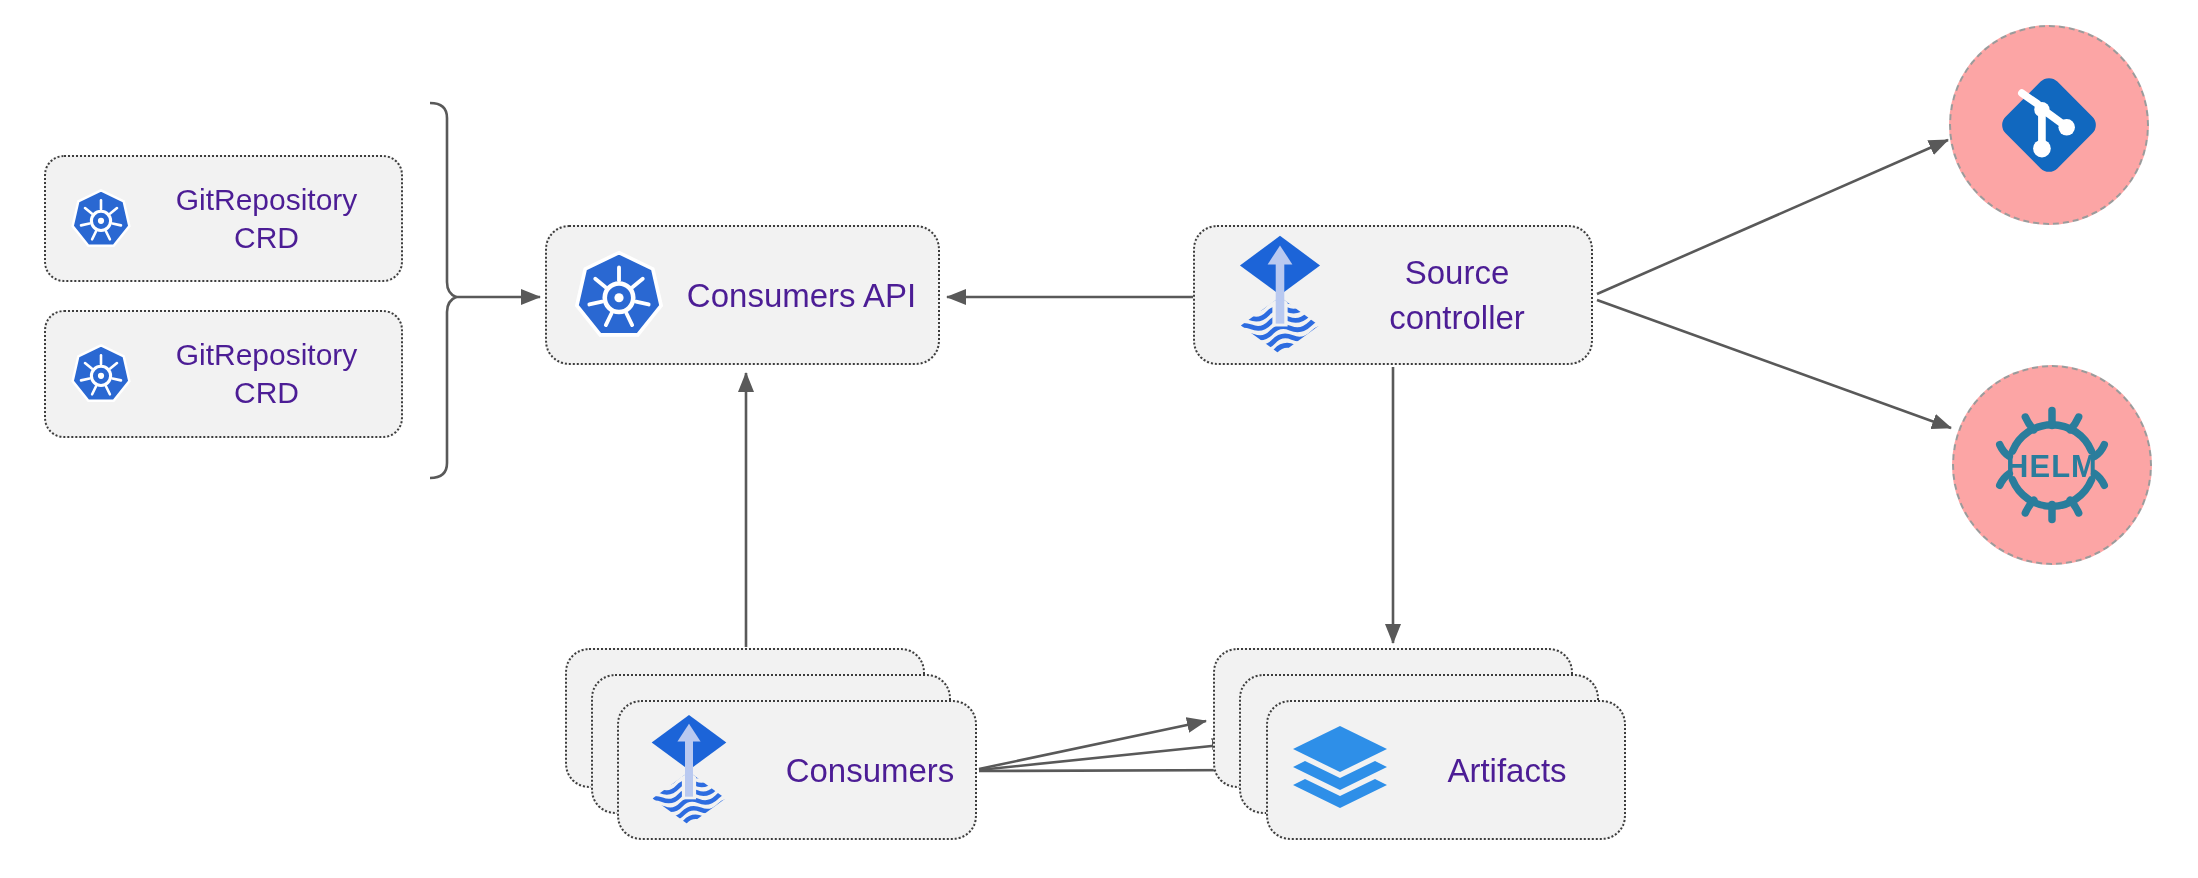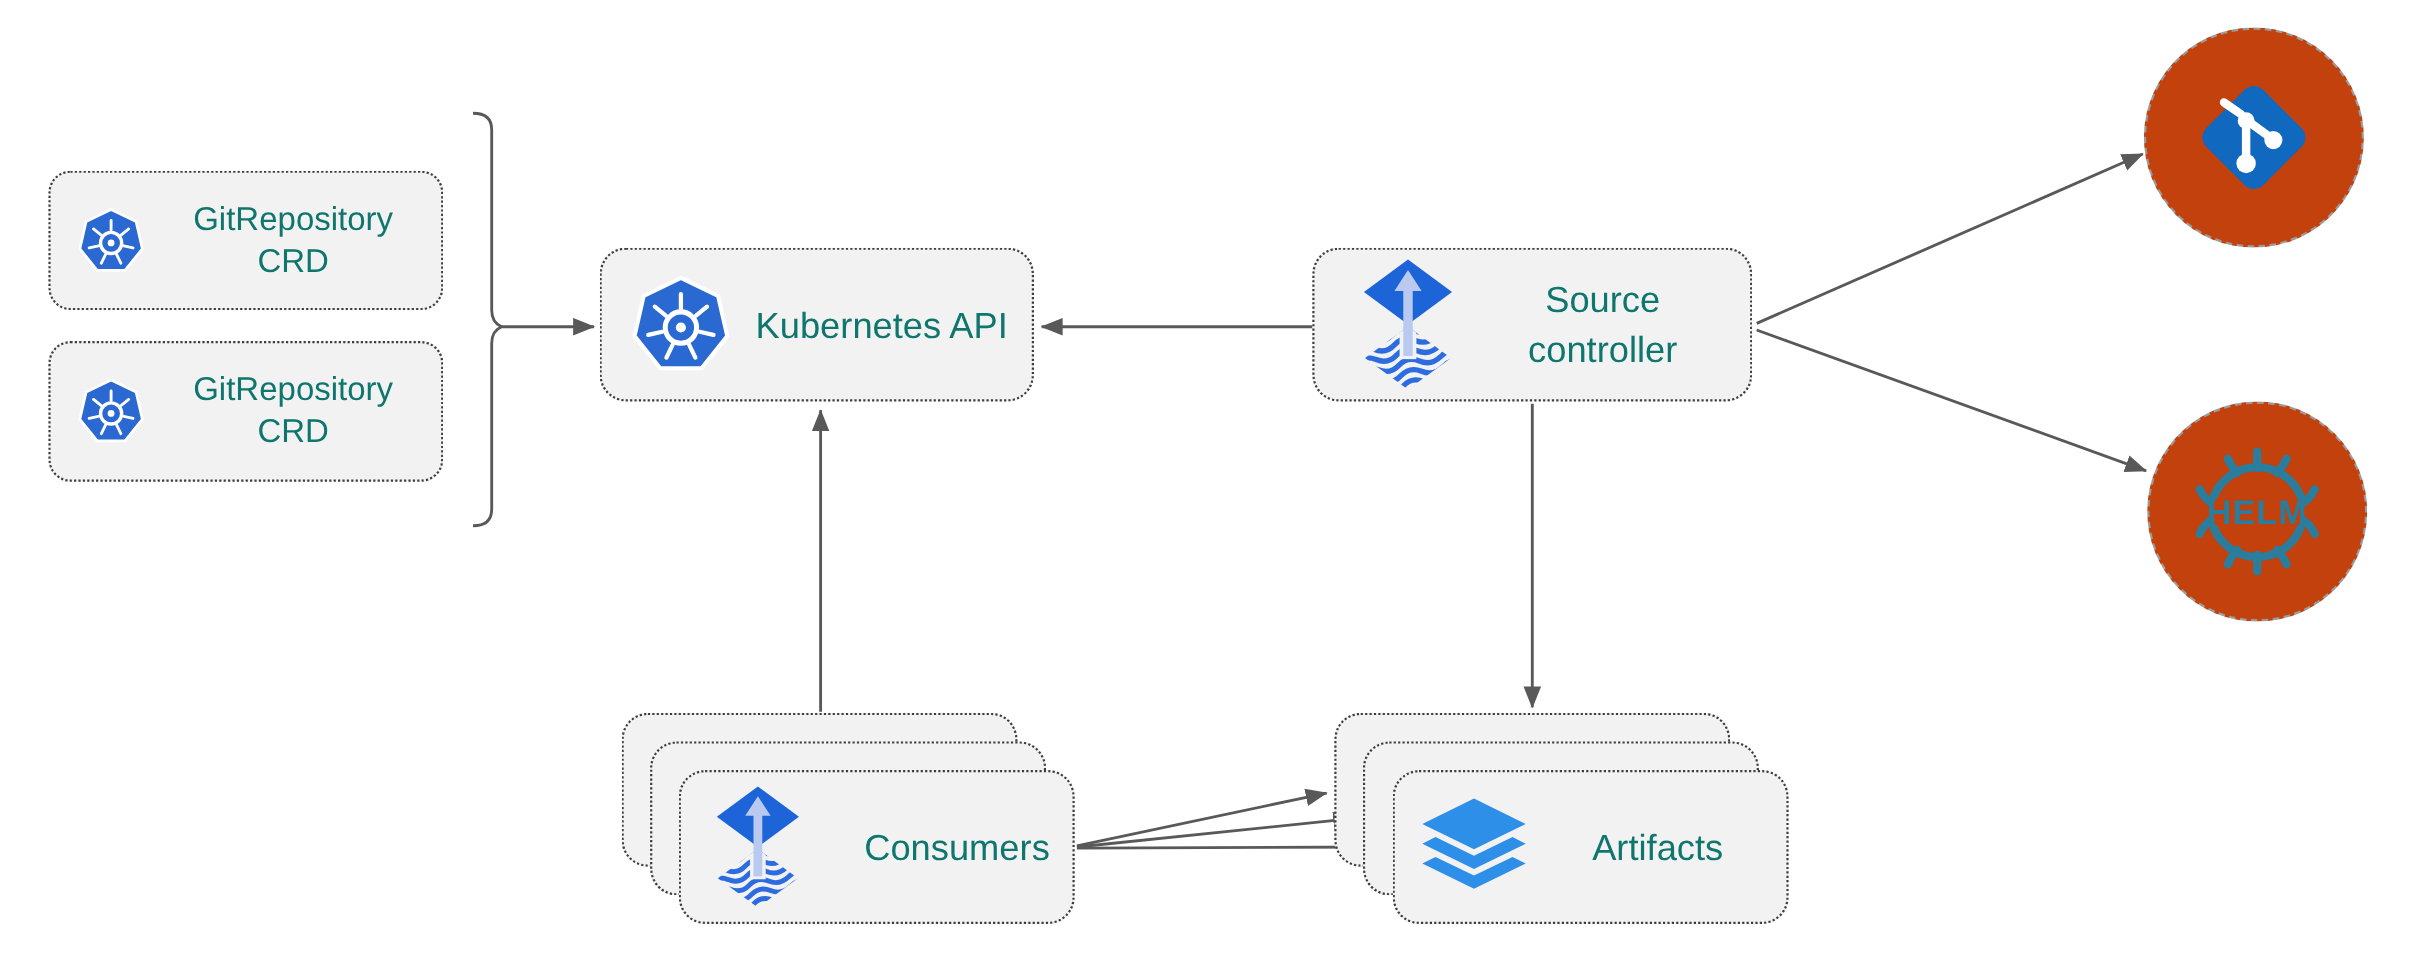--- a/index.html
+++ b/index.html
@@ -15,30 +15,30 @@
   .box {
     position: absolute;
     background: #f2f2f2;
     border: 2.4px dotted #3d3d3d;
     box-sizing: border-box;
     display: flex;
     align-items: center;
   }
   .r20 { border-radius: 20px; }
   .r24 { border-radius: 24px; }
-  .lbl { color: #0f766e; flex: 1; text-align: center; }
+  .lbl { color: #4c1d95; flex: 1; text-align: center; }
   .lbl-sm { font-size: 30px; line-height: 38px; }
   .lbl-lg { font-size: 33px; line-height: 45px; }
   .circle {
     position: absolute;
     width: 200px;
     height: 200px;
     border-radius: 50%;
     border: 2.2px dashed #9b9b9b;
-    background: #c2410c;
+    background: #fca5a5;
     box-sizing: border-box;
     display: flex;
     align-items: center;
     justify-content: center;
   }
   
   #box-gitrepo  { left: 44px;  top: 155px; width: 359px; height: 127px; padding-left: 24px; }
   #box-helmrepo { left: 44px;  top: 310px; width: 359px; height: 128px; padding-left: 24px; }
   #box-k8sapi   { left: 545px; top: 225px; width: 395px; height: 140px; padding-left: 26px; }
   #box-srcctl   { left: 1193px; top: 225px; width: 400px; height: 140px; padding-left: 42px; justify-content: center; }
@@ -129,21 +129,21 @@
       <g stroke="#fff" stroke-width="4.2" stroke-linecap="round">
         <line x1="50" y1="34" x2="50" y2="20"></line>
         <line x1="64.9" y1="41.2" x2="75.8" y2="32.4"></line>
         <line x1="68.5" y1="57.2" x2="82.2" y2="60.3"></line>
         <line x1="58.2" y1="70.1" x2="64.3" y2="82.7"></line>
         <line x1="41.8" y1="70.1" x2="35.7" y2="82.7"></line>
         <line x1="31.5" y1="57.2" x2="17.8" y2="60.3"></line>
         <line x1="35.1" y1="41.2" x2="24.2" y2="32.4"></line>
       </g>
     </svg>
-    <div class="lbl lbl-lg">Kubernetes API</div>
+    <div class="lbl lbl-lg">Consumers API</div>
   </div>
 
   <div id="box-srcctl" class="box r24">
     <svg class="ic" width="86" height="124" viewBox="0 0 90 130">
       <defs>
         <clipPath id="fluxclip1">
             <polygon points="45,67 86,97 45,127 4,97"></polygon>
           </clipPath>
       </defs>
       <polygon points="45,3 87,34 45,65 3,34" fill="#1c64d8"></polygon>

